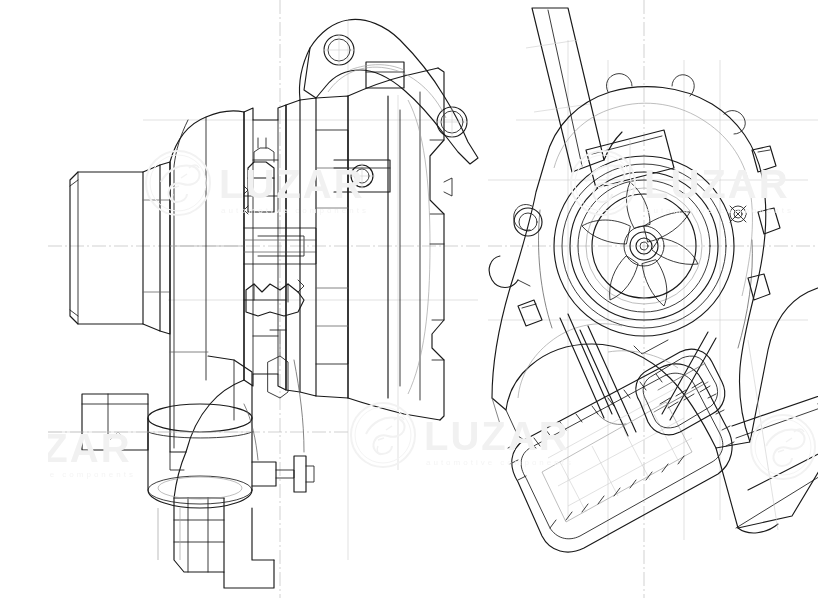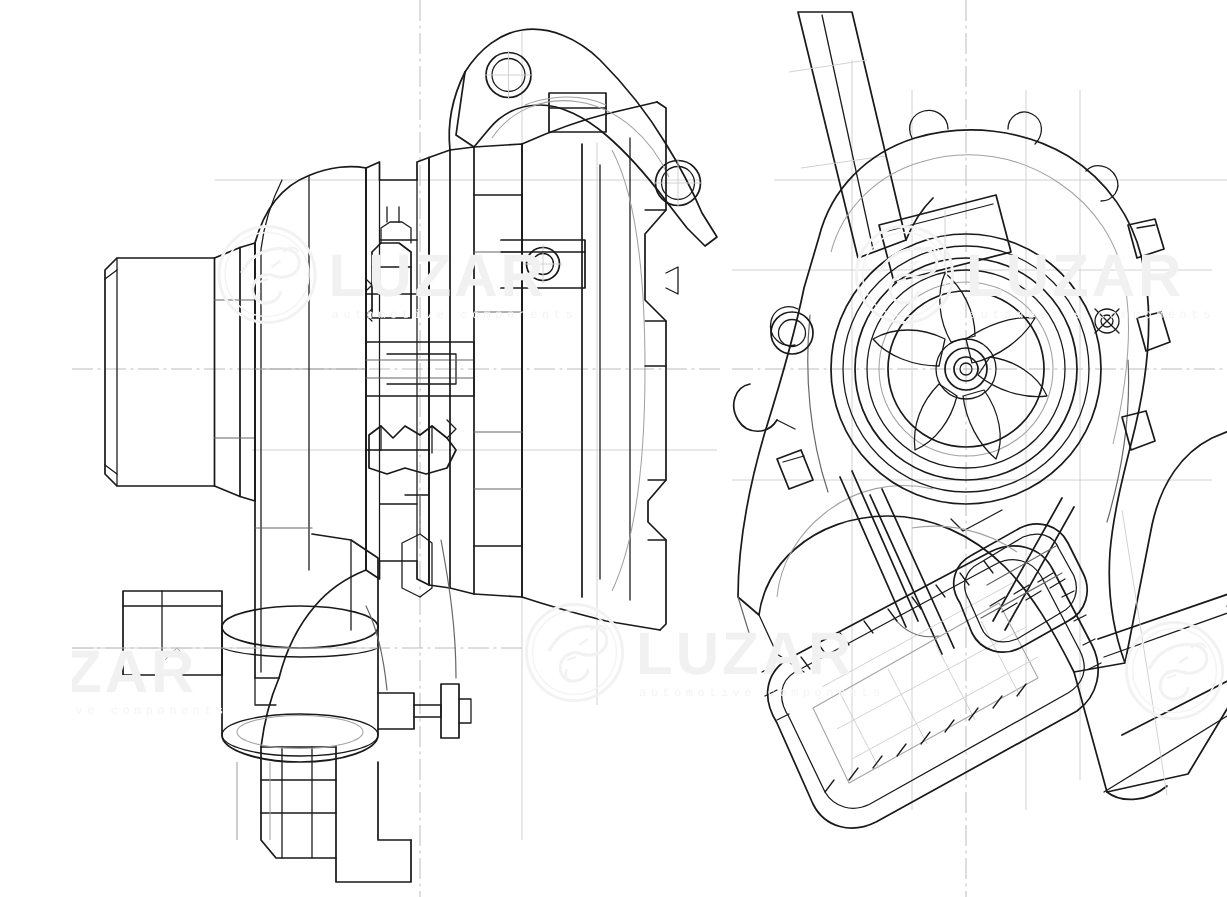--- a/index.html
+++ b/index.html
@@ -2,21 +2,21 @@
 <html><head>
 <meta charset="utf-8">
 <title>Turbocharger Technical Drawing</title>
 <style>
   html,body{margin:0;padding:0;background:#ffffff;}
   body{font-family:"Liberation Sans",sans-serif;}
   #stage{position:relative;width:818px;height:598px;background:#ffffff;overflow:hidden;margin-left:48px;}
   #stage svg{position:absolute;left:0;top:0;}
   .wm{position:absolute;pointer-events:none;user-select:none;}
   .wm-text{font-family:"Liberation Sans",sans-serif;font-weight:700;letter-spacing:2px;color:#f1f1f1;line-height:1;white-space:nowrap;}
-  .wm-sub{font-family:Liberation Mono, monospace;font-weight:400;color:#f4f4f4;white-space:nowrap;}
+  .wm-sub{font-family:Liberation Sans, sans-serif;font-weight:400;color:#f4f4f4;white-space:nowrap;}
   .wm-logo{display:block;}
 </style>
 </head>
 <body>
 
 <div id="stage">
 
   <svg width="818" height="598" viewBox="0 0 818 598">
     <defs>
       <style>

